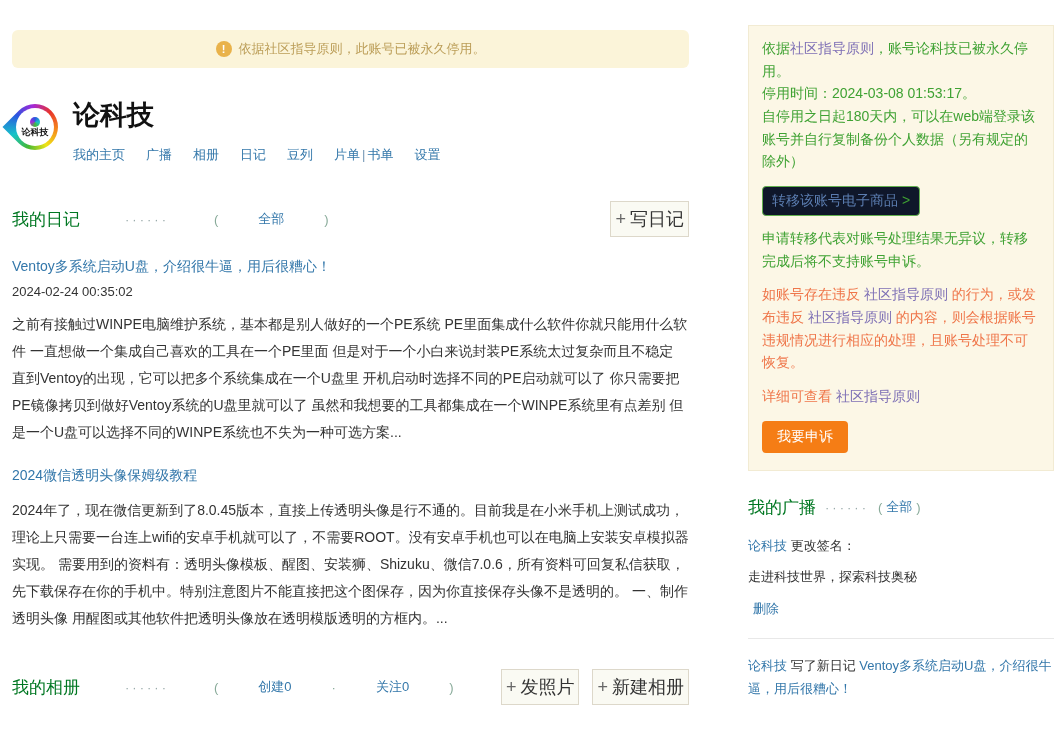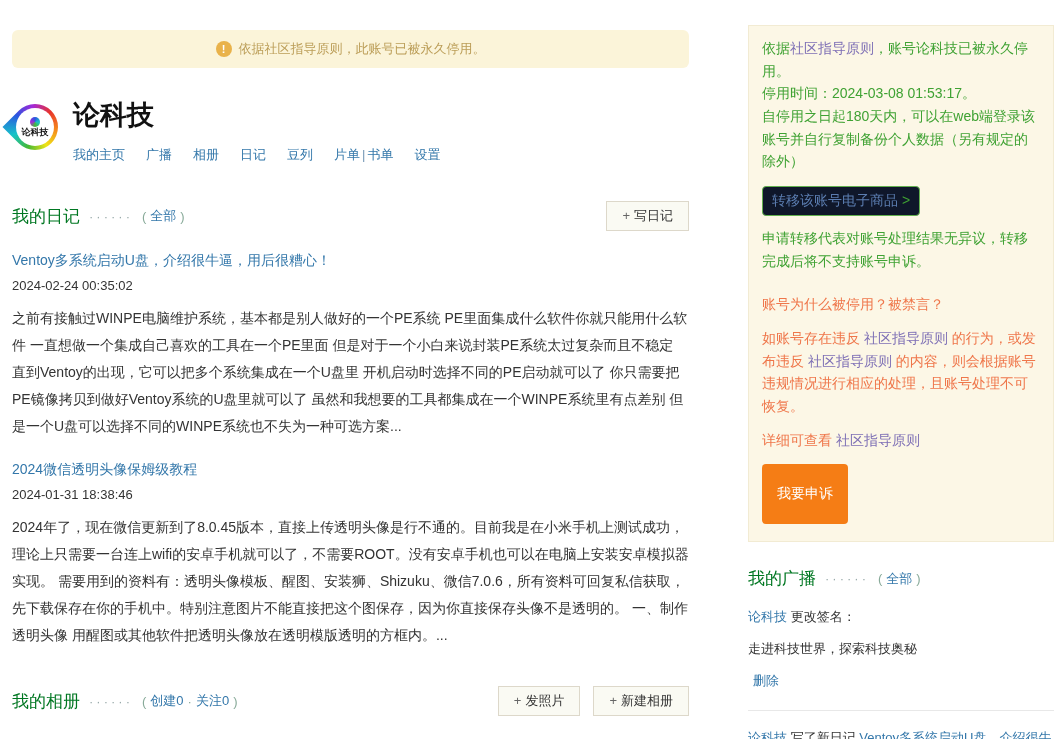--- a/index.html
+++ b/index.html
@@ -49,29 +49,29 @@
     margin-bottom: 1px;
   }
   .avatar-label { font-size: 9px; color: #111; font-weight: bold; white-space: nowrap; line-height: 1; }
 
   .profile-name { font-size: 27px; font-weight: bold; color: #111; line-height: 1.15; }
   .profile-sign { margin-top: 9px; font-size: 13px; color: #333; }
   .link { color: #3377aa; }
   .nav { margin-top: 15px; display: flex; align-items: center; gap: 21px; font-size: 13px; }
   .nav-sep { color: #7396b5; margin: 0 2px; }
 
-  .section-header { display: flex; align-items: center; margin-top: 37px; }
+  .section-header { display: flex; align-items: center; margin-top: 37px; gap: 36px; }
   .section-title { color: #007722; font-size: 17px; }
   .dots { color: #9aa; font-size: 13px; margin: 0 9px; letter-spacing: 3px; }
   .paren { color: #8a9; font-size: 13px; }
   .header-right { margin-left: auto; display: flex; gap: 13px; }
 
   .btn {
     background: #fafaf3; border: 1px solid #ddd8ca;
-    color: #333; font-size: 13px; padding: 5px 15px;
+    color: #333; font-size: 18px; padding: 5px 4px;
     cursor: pointer; font-family: inherit;
   }
   .btn .plus { color: #666; margin-right: 4px; }
 
   .entry-title { display: inline-block; color: #3377aa; font-size: 14px; margin-top: 21px; }
   .entry-date { margin-top: 8px; font-size: 13px; color: #333; }
   .entry-excerpt { margin-top: 12px; font-size: 14px; line-height: 27px; color: #333; }
 
   
   .sidebar { position: absolute; left: 748px; top: 25px; width: 306px; }
@@ -88,21 +88,21 @@
     display: inline-block; margin-top: 13px;
     background: #0f172a; border: 1px solid #62b04e; border-radius: 4px;
     padding: 5px 9px; font-size: 14px; color: #5b7db0; cursor: pointer;
     font-family: inherit;
   }
   .transfer-arrow { color: #3fa233; }
   .why-title { margin-top: 21px; }
   .appeal-btn {
     display: inline-block; margin-top: 13px;
     background: #f57d15; border: none; border-radius: 4px;
-    color: #fff; font-size: 14px; padding: 21px 15px; cursor: pointer;
+    color: #fff; font-size: 14px; padding: 7px 15px; cursor: pointer;
     font-family: inherit;
   }
 
   .bc-section-header { display: flex; align-items: center; margin-top: 25px; }
   .bc-item { margin-top: 16px; font-size: 13px; line-height: 1.75; color: #333; }
   .bc-content { margin-top: 9px; }
   .bc-links { margin-top: 9px; padding-left: 5px; }
   .bc-link { color: #3377aa; margin-right: 19px; font-size: 13px; }
   .bc-divider { border: none; border-top: 1px solid #e8e8e8; margin: 17px 0 0; }
 </style>
@@ -151,21 +151,20 @@
   </div>
 
   <div>
     <a class="entry-title">Ventoy多系统启动U盘，介绍很牛逼，用后很糟心！</a>
     <div class="entry-date">2024-02-24 00:35:02</div>
     <div class="entry-excerpt">之前有接触过WINPE电脑维护系统，基本都是别人做好的一个PE系统 PE里面集成什么软件你就只能用什么软件 一直想做一个集成自己喜欢的工具在一个PE里面 但是对于一个小白来说封装PE系统太过复杂而且不稳定 直到Ventoy的出现，它可以把多个系统集成在一个U盘里 开机启动时选择不同的PE启动就可以了 你只需要把PE镜像拷贝到做好Ventoy系统的U盘里就可以了 虽然和我想要的工具都集成在一个WINPE系统里有点差别 但是一个U盘可以选择不同的WINPE系统也不失为一种可选方案...</div>
   </div>
 
   <div>
     <a class="entry-title">2024微信透明头像保姆级教程</a>
-    <div class="entry-date">2024-01-31 18:38:46</div>
     <div class="entry-excerpt">2024年了，现在微信更新到了8.0.45版本，直接上传透明头像是行不通的。目前我是在小米手机上测试成功，理论上只需要一台连上wifi的安卓手机就可以了，不需要ROOT。没有安卓手机也可以在电脑上安装安卓模拟器实现。 需要用到的资料有：透明头像模板、醒图、安装狮、Shizuku、微信7.0.6，所有资料可回复私信获取，先下载保存在你的手机中。特别注意图片不能直接把这个图保存，因为你直接保存头像不是透明的。 一、制作透明头像 用醒图或其他软件把透明头像放在透明模版透明的方框内。...</div>
   </div>
 
   <div class="section-header">
     <span class="section-title">我的相册</span>
     <span class="dots">······</span>
     <span class="paren">(</span>
     <a class="link" style="font-size:13px; margin:0 4px;">创建0</a>
     <span class="paren">·</span>
     <a class="link" style="font-size:13px; margin:0 4px;">关注0</a>
@@ -179,21 +178,20 @@
 </div>
 
 <div class="sidebar">
 
   <div class="notice-box">
     <p class="notice-p green"><span>依据</span><a class="purple-link">社区指导原则</a><span>，账号论科技已被永久停用。</span></p>
     <p class="notice-p green">停用时间：2024-03-08 01:53:17。</p>
     <p class="notice-p green">自停用之日起180天内，可以在web端登录该账号并自行复制备份个人数据（另有规定的除外）</p>
     <button class="transfer-btn"><span>转移该账号电子商品</span> <span class="transfer-arrow">&gt;</span></button>
     <p class="notice-gap green">申请转移代表对账号处理结果无异议，转移完成后将不支持账号申诉。</p>
-    <p class="why-title orange">账号为什么被停用？被禁言？</p>
     <p class="notice-gap orange"><span>如账号存在违反 </span><a class="purple-link">社区指导原则</a><span> 的行为，或发布违反 </span><a class="purple-link">社区指导原则</a><span> 的内容，则会根据账号违规情况进行相应的处理，且账号处理不可恢复。</span></p>
     <p class="notice-gap"><span class="orange">详细可查看 </span><a class="purple-link">社区指导原则</a></p>
     <button class="appeal-btn">我要申诉</button>
   </div>
 
   <div class="bc-section-header">
     <span class="section-title">我的广播</span>
     <span class="dots">······</span>
     <span class="paren">(</span>
     <a class="link" style="font-size:13px; margin:0 4px;">全部</a>

